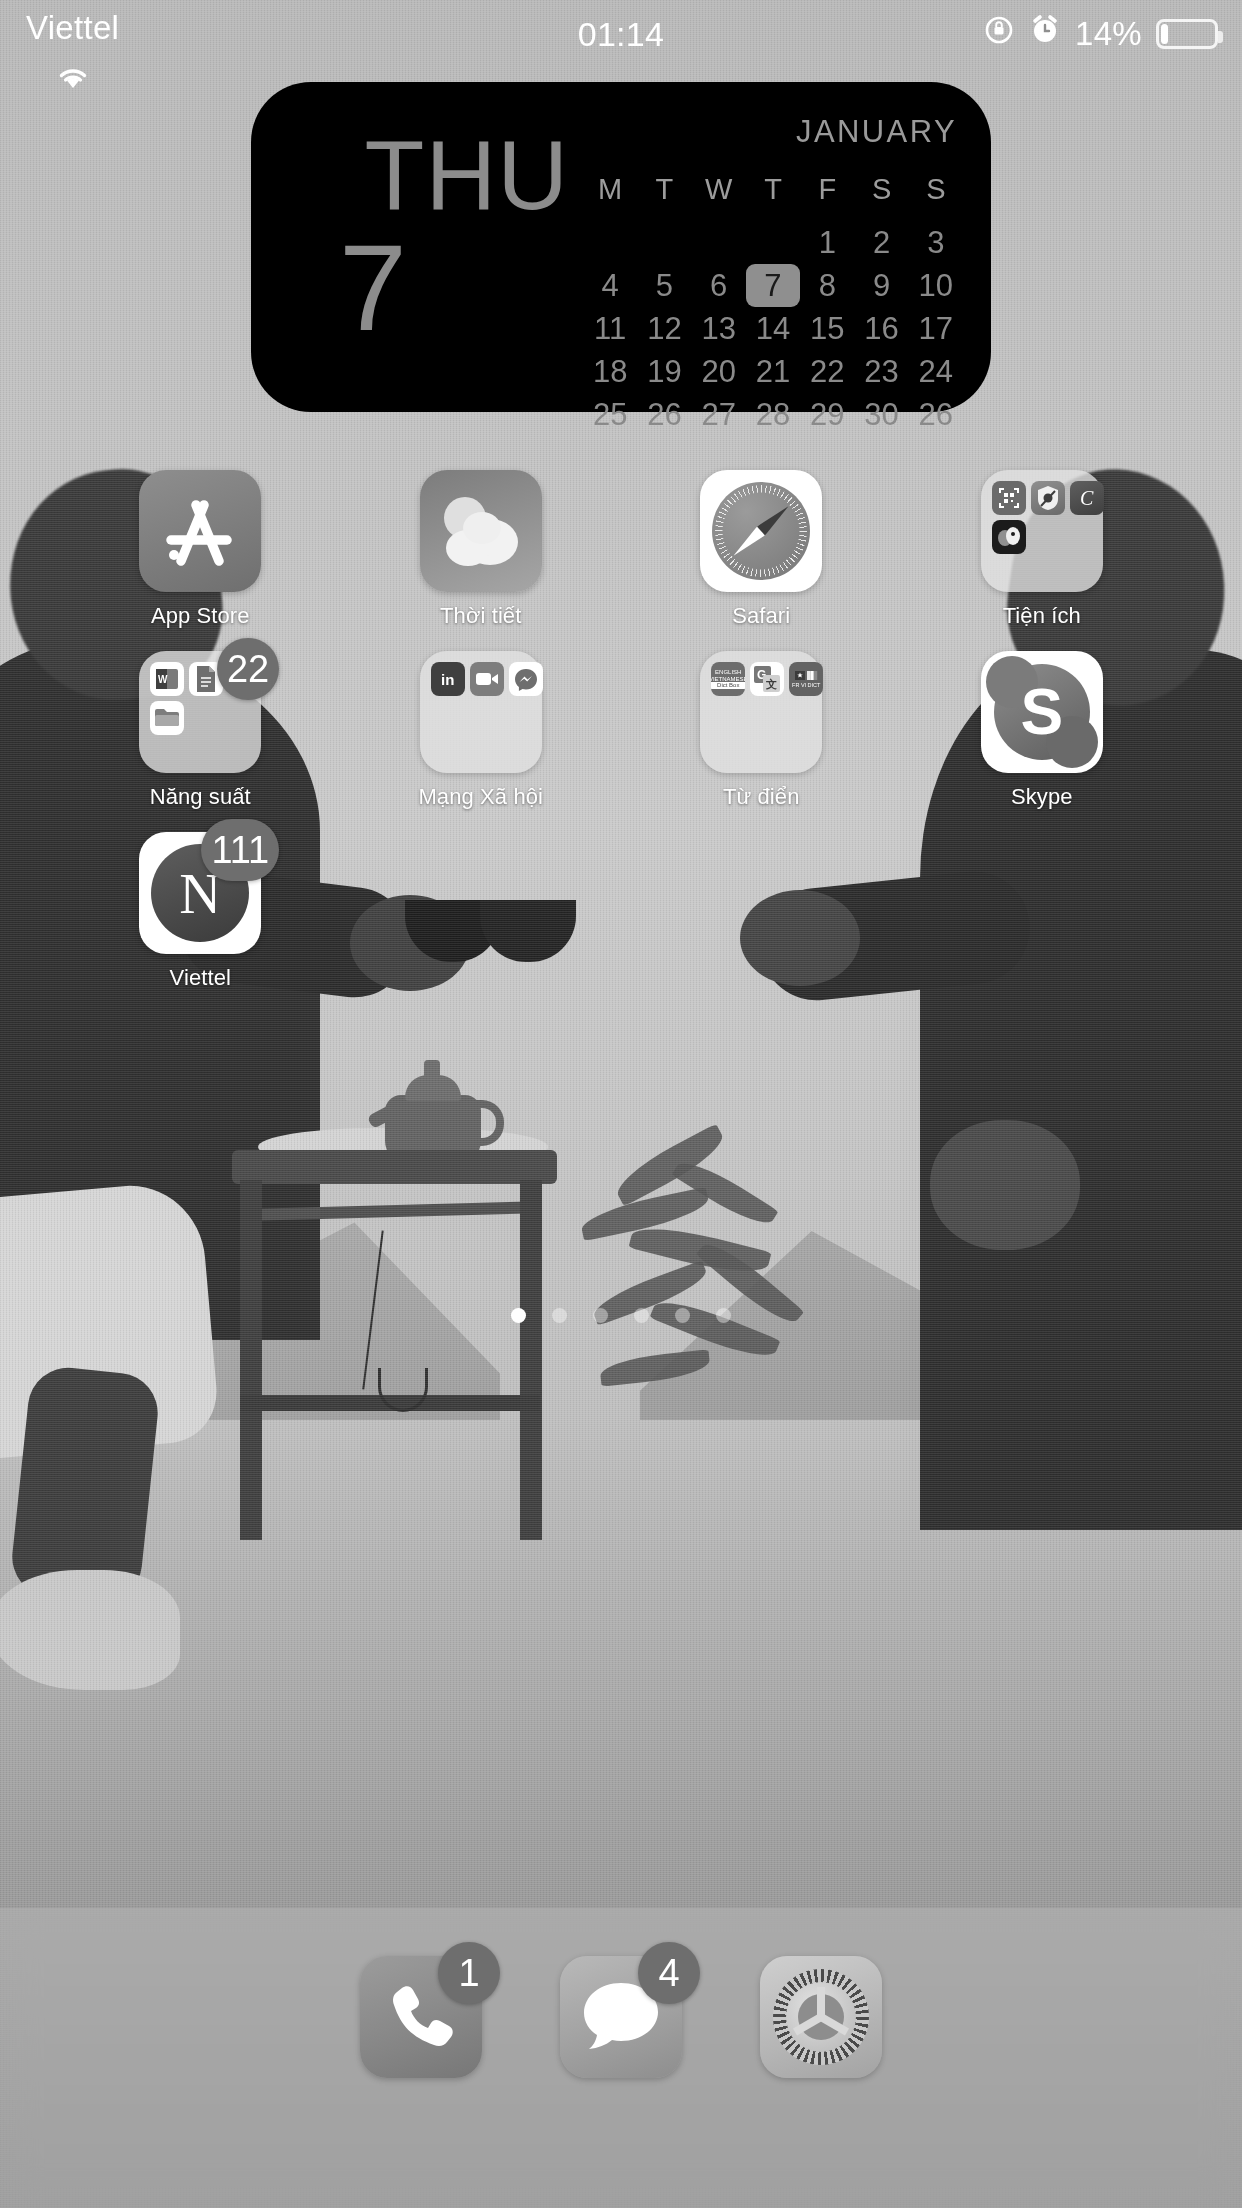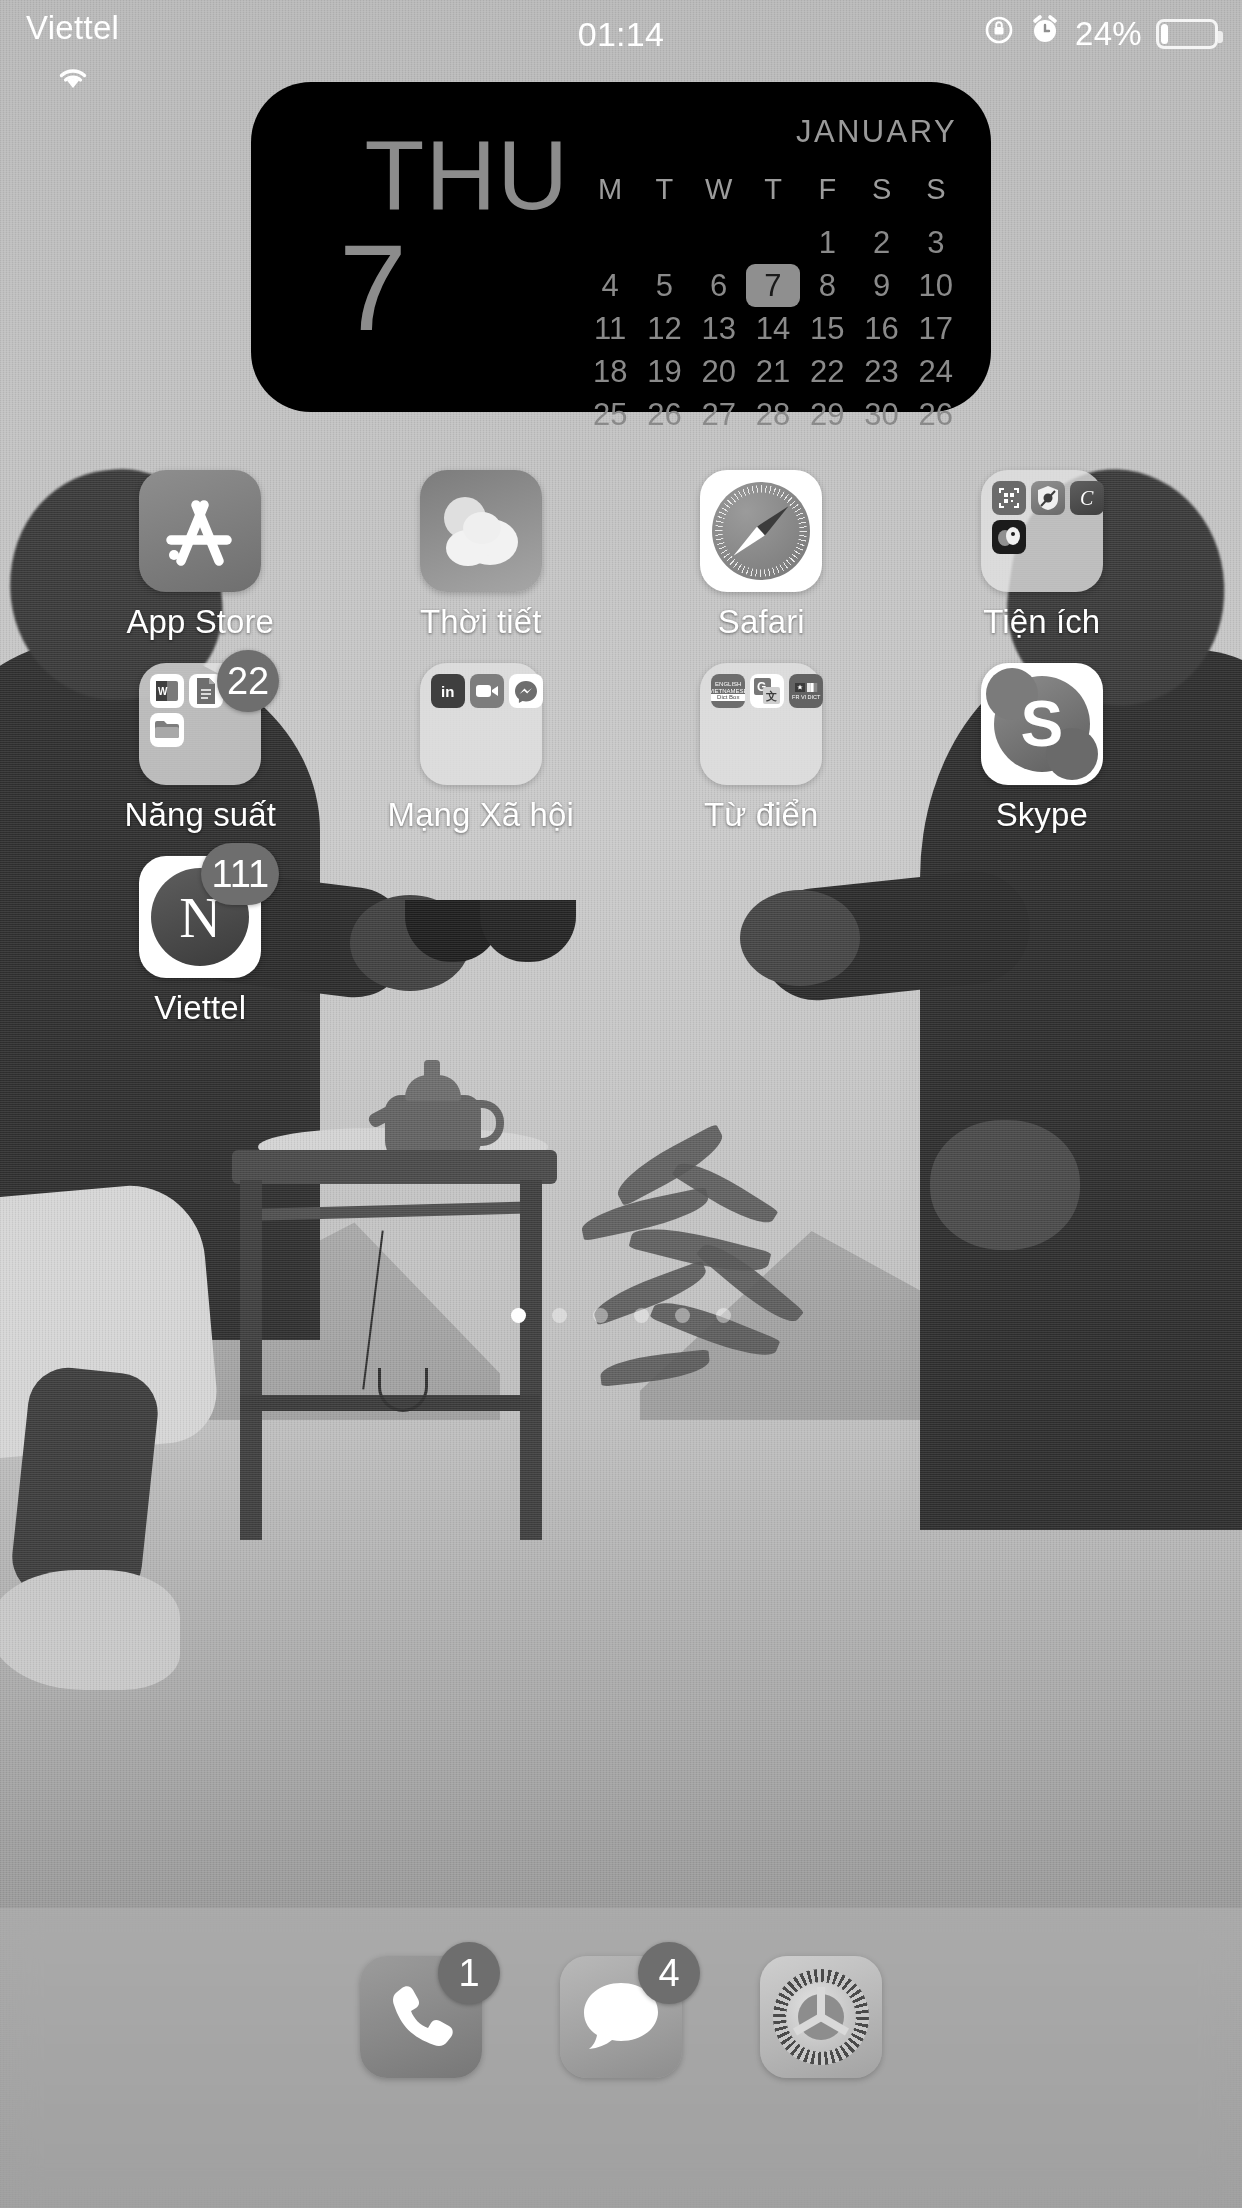--- a/index.html
+++ b/index.html
@@ -185,21 +185,21 @@
   .cell { width:auto; flex:0 0 201px; margin-right:0; display:flex; flex-direction:column; align-items:center; }
   .cell + .cell { margin-left:0; }
   .row { gap:0; }
   .cell { flex:1 1 0; }
   .icon-box { position:relative; width:122px; height:122px; }
   .icon {
     width:122px; height:122px; border-radius:27px; overflow:hidden; position:relative;
     box-shadow:0 2px 6px rgba(0,0,0,.22);
   }
   .app-label {
-    margin-top:11px; color:#fff; font-size:33px; text-align:center;
+    margin-top:11px; color:#fff; font-size:22px; text-align:center;
     text-shadow:0 1px 3px rgba(0,0,0,.5); white-space:nowrap; letter-spacing:.1px;
   }
   .badge {
     position:absolute; top:-13px; right:-18px; min-width:62px; height:62px;
     background:#6e6e6e; border-radius:31px; color:#fff;
     font-size:38px; display:flex; align-items:center; justify-content:center;
     padding:0 10px; box-shadow:0 1px 4px rgba(0,0,0,.3); z-index:5;
   }
   
   .folder {
@@ -384,21 +384,21 @@
         <path d="M13.2 13 v-2 a2.8 2.8 0 0 1 5.6 0 v2" stroke="#fff" stroke-width="1.9" fill="none"></path>
       </svg>
     </span>
     <span>
       <svg width="32" height="32" viewBox="0 0 32 32">
         <circle cx="16" cy="17" r="11" fill="#fff"></circle>
         <path d="M6 7 L11 3 M26 7 L21 3" stroke="#fff" stroke-width="3.6" stroke-linecap="round"></path>
         <path d="M16 11 v6 h4" stroke="#8f8f8f" stroke-width="2.4" fill="none" stroke-linecap="round"></path>
       </svg>
     </span>
-    <span class="batt-pct">24%</span>
+    <span class="batt-pct">14%</span>
     <span class="batt">
         <span class="batt-fill"></span>
       </span>
   </div>
 </div>
 
 <div id="widget-wrap">
   <div id="widget">
     <div class="w-left">
       <div class="w-dow">THU</div>

